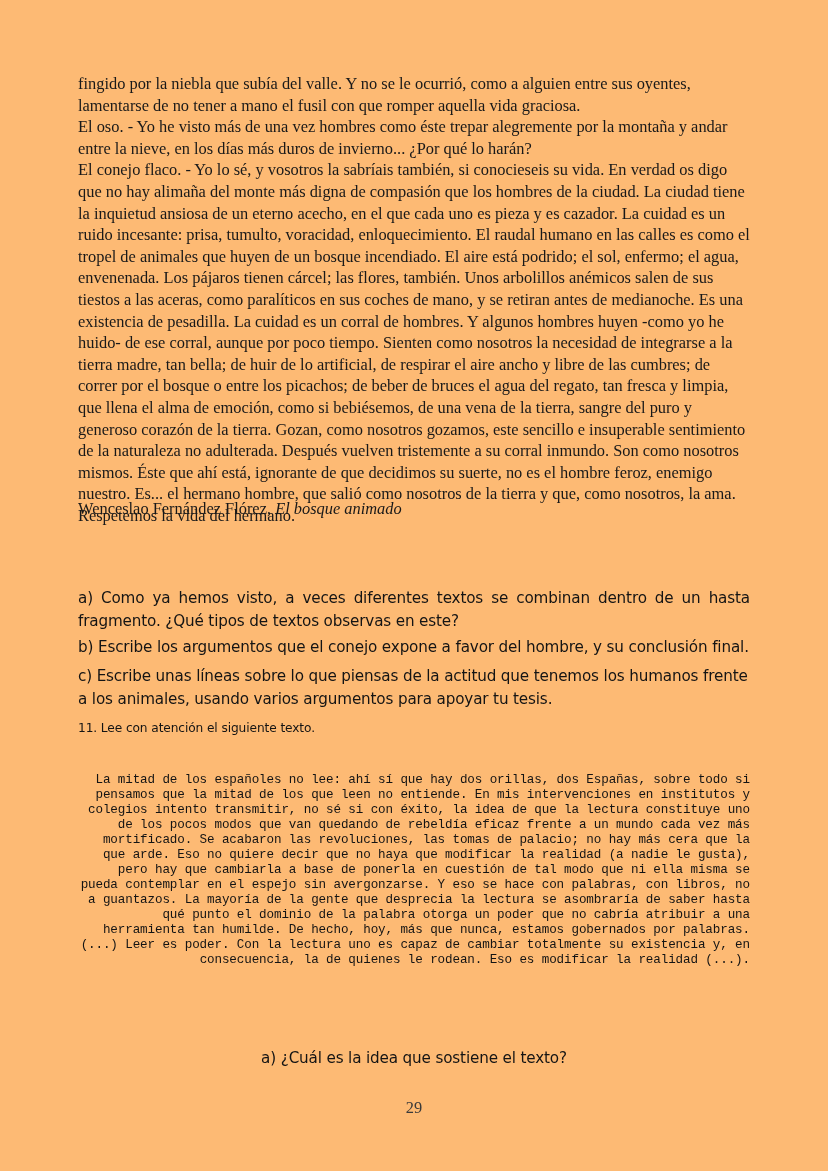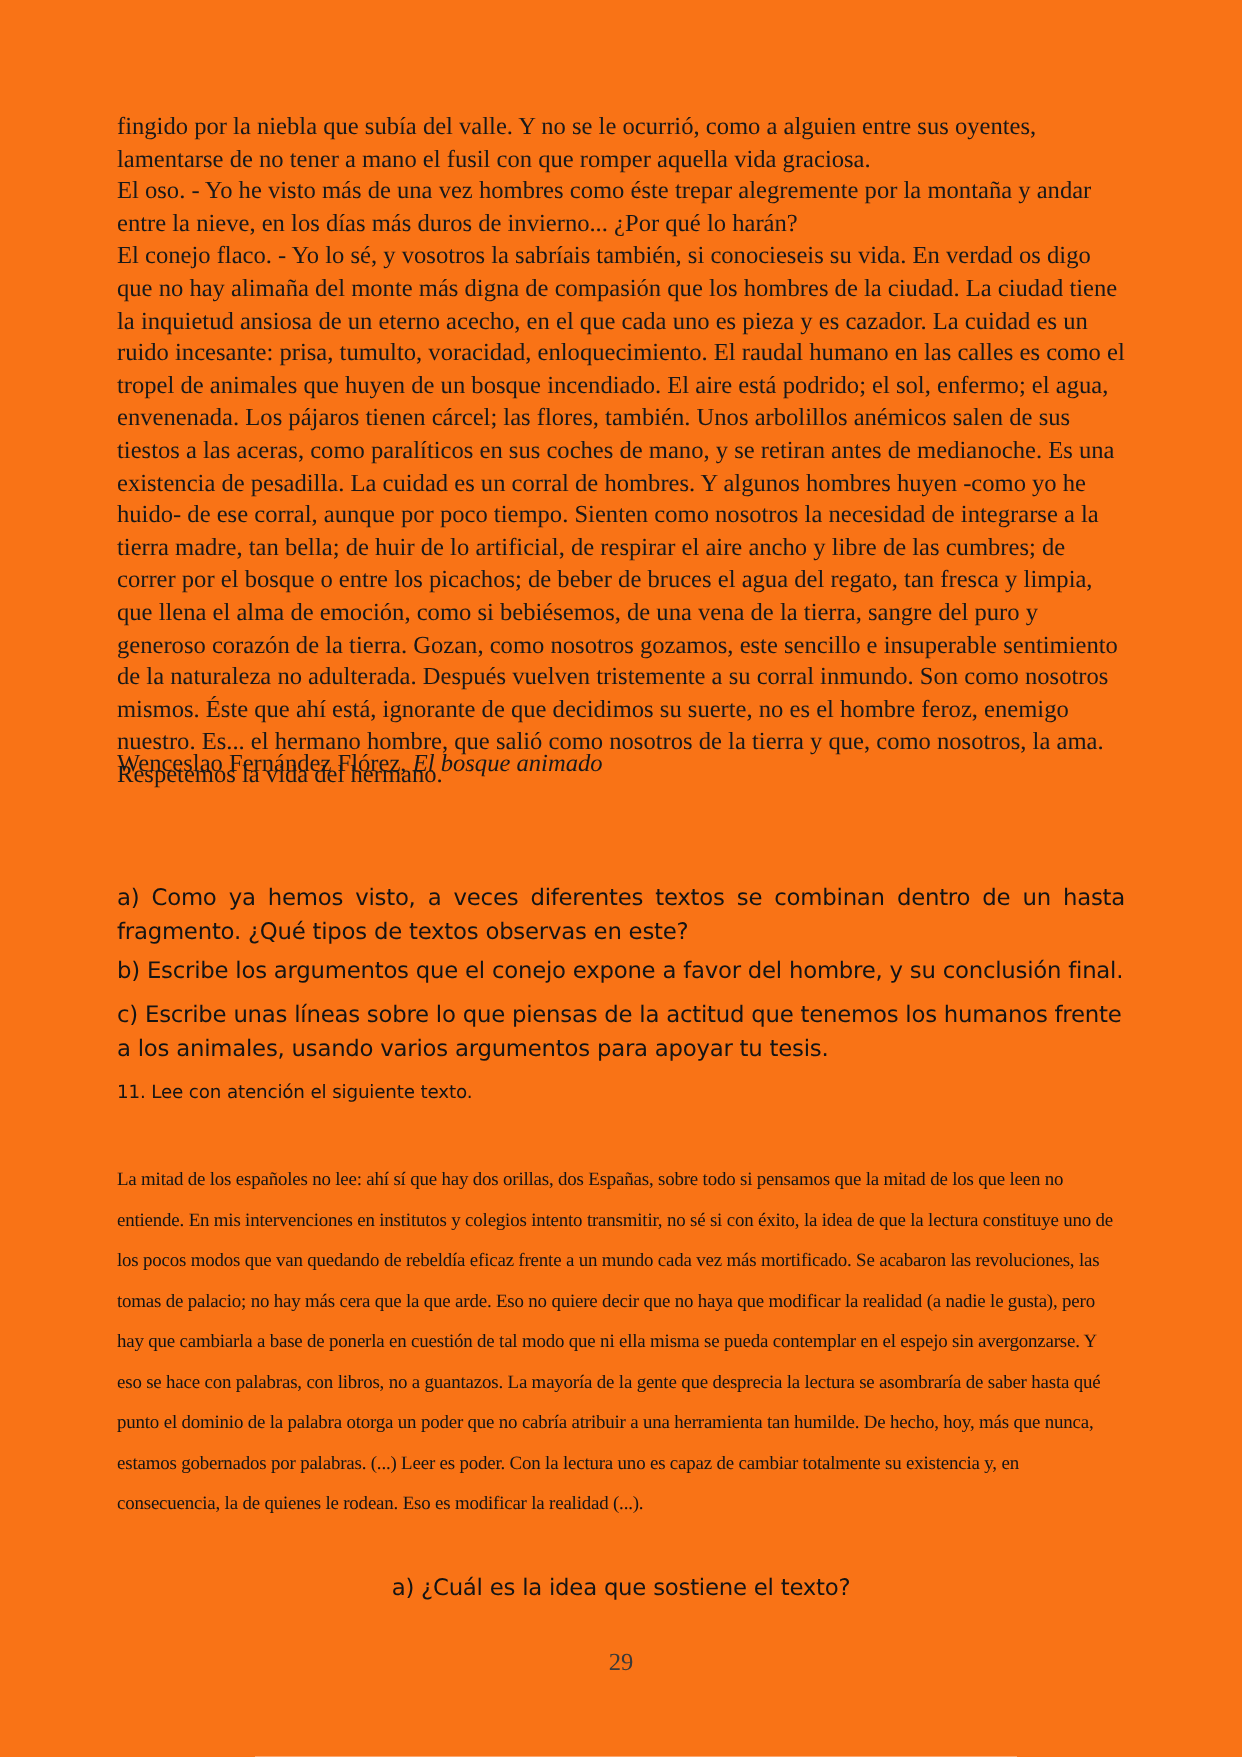--- a/index.html
+++ b/index.html
@@ -16,21 +16,21 @@
     font-family: "Liberation Serif", serif;
     color: #1a1a1a;
     -webkit-font-smoothing: antialiased;
   }
 
   .page {
     position: absolute;
     left: 0; top: 0;
     width: 828px;
     height: 1171px;
-    background: #f97316;
+    background: #fdba74;
   }
 
   
   .serif-block {
     position: absolute;
     left: 78px;
     top: 73px;
     width: 673px;
     font-family: "Liberation Serif", serif;
     font-size: 16.4px;
@@ -93,25 +93,25 @@
     letter-spacing: -0.1px;
     color: #141414;
   }
 
   
   .quote-block {
     position: absolute;
     left: 78px;
     top: 773px;
     width: 672px;
-    font-family: Liberation Serif, serif;
+    font-family: Liberation Mono, monospace;
     font-size: 12.6px;
-    line-height: 27px;
+    line-height: 15px;
     letter-spacing: -0.12px;
-    text-align: left;
+    text-align: right;
     color: #141414;
   }
   .quote-block p {
     margin: 0;
   }
 
   .quote-author {
     position: absolute;
     left: 78px;
     top: 965px;

